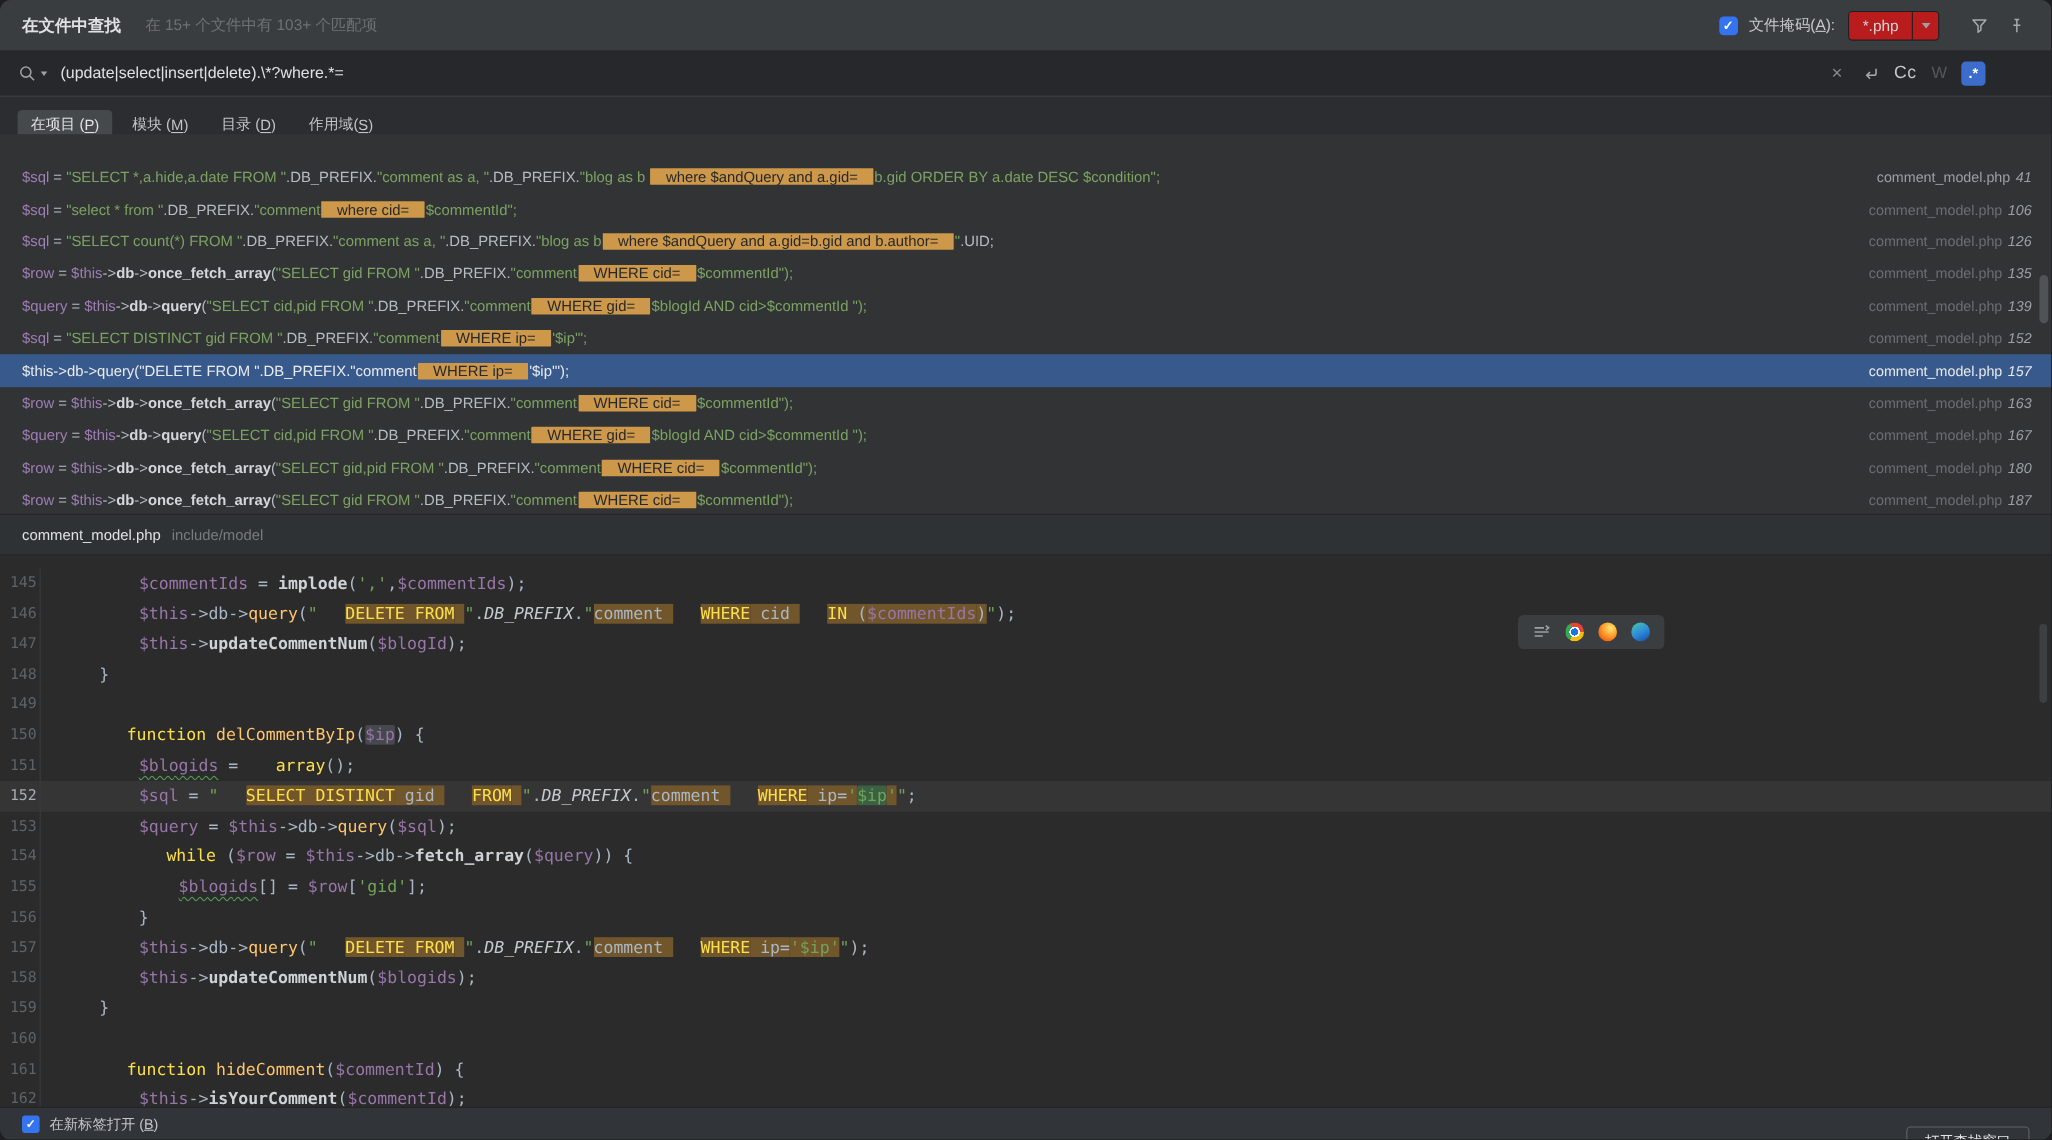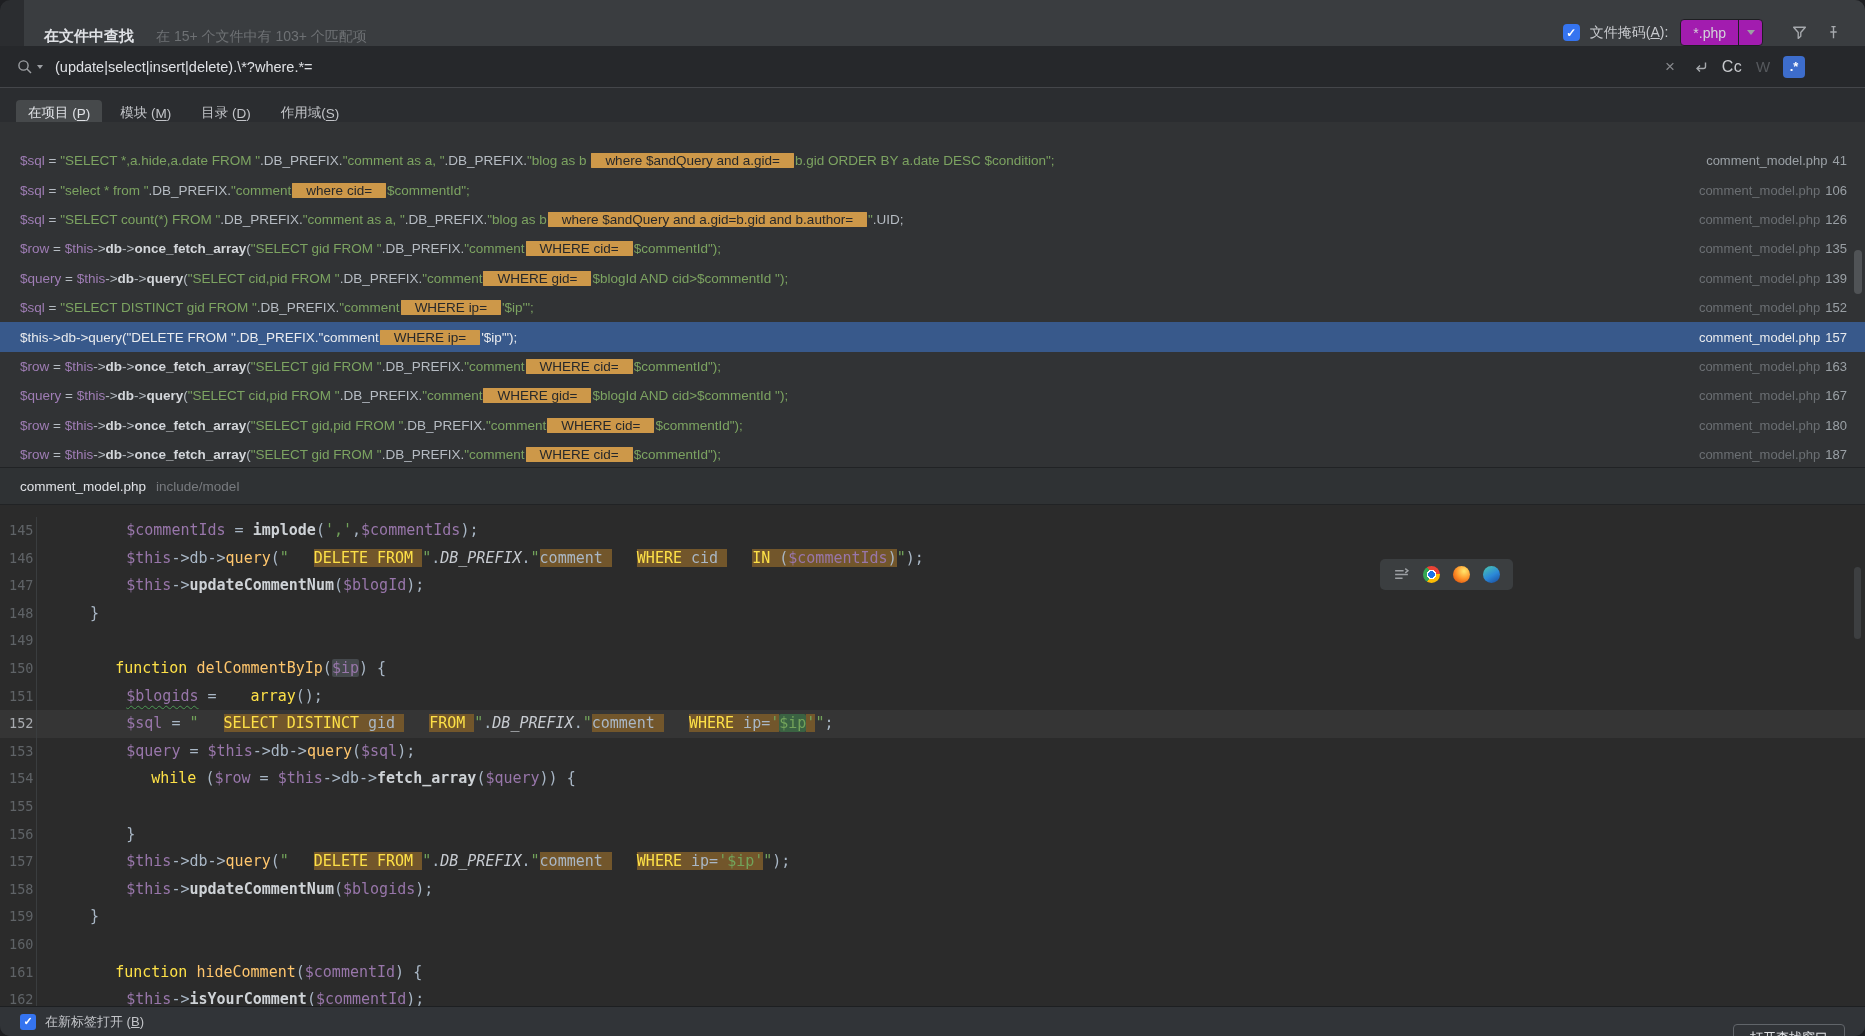--- a/index.html
+++ b/index.html
@@ -4,28 +4,28 @@
 <style>
   * { margin:0; padding:0; box-sizing:border-box; }
   html,body { background:#1e1f22; }
   body { width:1865px; height:1036px; font-family:"Liberation Sans", sans-serif; }
   #dialog {
     width:1865px; height:1036px; border-radius:10px; overflow:hidden;
     display:flex; flex-direction:column; background:#2b2d30; position:relative;
     color:#c7c9cd;
   }
   
-  .titlebar { height:46px; flex:0 0 46px; background:#3a3d40; display:flex; align-items:flex-end; padding:0 20px;margin-left:24px; }
+  .titlebar { height:46px; flex:0 0 46px; background:#3a3d40; display:flex; align-items:center; padding:0 20px; }
   .title { font-size:15px; font-weight:bold; color:#dfe1e5; }
   .summary { font-size:14px; color:#6e7174; margin-left:22px; }
   .titlebar-right { margin-left:auto; display:flex; align-items:center; gap:10px; }
   .checkbox { width:17px; height:17px; border-radius:4px; background:#3574f0; color:#fff;
     display:flex; align-items:center; justify-content:center; font-size:12px; font-weight:bold; }
   .mask-label { font-size:14px; color:#c7c9cd; }
-  .combo { display:flex; align-items:center; height:27px; background:#a21caf; border:1px solid #1e1f22; border-radius:4px; margin-left:2px; }
+  .combo { display:flex; align-items:center; height:27px; background:#b91c1c; border:1px solid #1e1f22; border-radius:4px; margin-left:2px; }
   .combo .val { padding:0 12px; font-size:14px; color:#d3d5d9; }
   .combo .arrow-cell { width:24px; height:100%; border-left:1px solid #1e1f22; display:flex; align-items:center; justify-content:center; }
   .tri-down { width:0; height:0; border-left:4px solid transparent; border-right:4px solid transparent; border-top:5px solid #9da0a4; }
   .tb-icon { width:24px; height:24px; display:flex; align-items:center; justify-content:center; }
   
   .searchrow { height:42px; flex:0 0 42px; background:#26282b; border-bottom:1px solid #44464a; display:flex; align-items:center; padding:0 14px 0 16px; }
   .search-query { font-size:14.5px; color:#dfe1e5; margin-left:12px; flex:1; white-space:nowrap; overflow:hidden; }
   .search-icons { display:flex; align-items:center; gap:9px; margin-right:46px; }
   .si { min-width:22px; height:22px; display:flex; align-items:center; justify-content:center; font-size:16px; color:#a6a9ad; border-radius:4px; }
   .si.clear { font-size:17px; color:#87898d; }
@@ -35,21 +35,21 @@
   
   .tabsrow { height:34px; flex:0 0 34px; background:#2b2d30; display:flex; align-items:center; gap:6px; padding:0 16px; }
   .scope-tab { height:26px; display:flex; align-items:center; padding:0 12px; border-radius:4px; font-size:13.5px; color:#c2c4c8;margin-top:16px; }
   .scope-tab.selected { background:#46494b; color:#dfe1e5; }
   .scope-tab u { text-underline-offset:2px; }
   
   .results { height:345px; flex:0 0 345px; background:#313335; overflow:hidden; padding-top:24px; position:relative; }
   .result-row { height:29.4px; display:flex; align-items:center; padding-left:20px; white-space:nowrap; font-size:13.5px; }
   .result-row .code { overflow:hidden; white-space:pre; }
   .result-row .loc { margin-left:auto; padding-right:18px; font-size:13px; }
-  .loc .fname { color:#6b6f73; } .loc .lnum { color:#9aa0a5; margin-left:5px; }
+  .loc .fname { color:#6b6f73; } .loc .lnum { color:#9aa0a5; margin-left:5px;font-style:italic; }
   .result-row.bright .fname { color:#9aa0a5; }
   .result-row.selected { background:#38598b; }
   .result-row.selected .fname, .result-row.selected .lnum { color:#e8eaed; }
   .rs-var { color:#9f7db5; } .rs-txt { color:#b6bcc3; } .rs-str { color:#7ca361; }
   .rs-call { color:#d3d6da; font-weight:600; } .rs-white { color:#e9ebee; }
   .rs-hl { background:#cd9849; color:#26282b; border-radius:2px; padding:1px 14px; margin:0 1px; }
   .list-scrollbar { position:absolute; right:3px; top:128px; width:8px; height:44px; background:#56595c; border-radius:4px; opacity:.85; }
   
   .prevheader { height:38px; flex:0 0 38px; background:#2f3234; border-top:1px solid #212325; border-bottom:1px solid #212325;
     display:flex; align-items:center; padding:0 20px; }
@@ -210,21 +210,21 @@
         <div class="ed-line"><span class="ed-num">145</span><span class="ed-gutterline"></span><span class="ed-code"><span class="tk-txt">        </span><span class="tk-var">$commentIds</span><span class="tk-txt"> = </span><span class="tk-call">implode</span><span class="tk-txt">(</span><span class="tk-str">','</span><span class="tk-txt">,</span><span class="tk-var">$commentIds</span><span class="tk-txt">);</span></span></div>
         <div class="ed-line"><span class="ed-num">146</span><span class="ed-gutterline"></span><span class="ed-code"><span class="tk-txt">        </span><span class="tk-var">$this</span><span class="tk-txt">-&gt;db-&gt;</span><span class="tk-fn">query</span><span class="tk-txt">(</span><span class="tk-str">"</span><span class="tk-kw tk-hl">DELETE FROM</span><span class="tk-str tk-hl"> </span><span class="tk-str">"</span><span class="tk-txt">.</span><span class="tk-const">DB_PREFIX</span><span class="tk-txt">.</span><span class="tk-str">"</span><span class="tk-txt tk-hl">comment </span><span class="tk-kw tk-hl">WHERE</span><span class="tk-txt tk-hl"> cid </span><span class="tk-kw tk-hl">IN</span><span class="tk-txt tk-hl"> (</span><span class="tk-var tk-hl">$commentIds</span><span class="tk-txt tk-hl">)</span><span class="tk-str">"</span><span class="tk-txt">);</span></span></div>
         <div class="ed-line"><span class="ed-num">147</span><span class="ed-gutterline"></span><span class="ed-code"><span class="tk-txt">        </span><span class="tk-var">$this</span><span class="tk-txt">-&gt;</span><span class="tk-call">updateCommentNum</span><span class="tk-txt">(</span><span class="tk-var">$blogId</span><span class="tk-txt">);</span></span></div>
         <div class="ed-line"><span class="ed-num">148</span><span class="ed-gutterline"></span><span class="ed-code"><span class="tk-txt">    }</span></span></div>
         <div class="ed-line"><span class="ed-num">149</span><span class="ed-gutterline"></span><span class="ed-code"></span></div>
         <div class="ed-line"><span class="ed-num">150</span><span class="ed-gutterline"></span><span class="ed-code"><span class="tk-txt">    </span><span class="tk-kw">function </span><span class="tk-fn">delCommentByIp</span><span class="tk-txt">(</span><span class="tk-var tk-ibox">$ip</span><span class="tk-txt">) {</span></span></div>
         <div class="ed-line"><span class="ed-num">151</span><span class="ed-gutterline"></span><span class="ed-code"><span class="tk-txt">        </span><span class="tk-var tk-wavy">$blogids</span><span class="tk-txt"> = </span><span class="tk-kw">array</span><span class="tk-txt">();</span></span></div>
         <div class="ed-line current"><span class="ed-num">152</span><span class="ed-gutterline"></span><span class="ed-code"><span class="tk-txt">        </span><span class="tk-var">$sql</span><span class="tk-txt"> = </span><span class="tk-str">"</span><span class="tk-kw tk-hl">SELECT DISTINCT</span><span class="tk-txt tk-hl"> gid </span><span class="tk-kw tk-hl">FROM</span><span class="tk-str tk-hl"> </span><span class="tk-str">"</span><span class="tk-txt">.</span><span class="tk-const">DB_PREFIX</span><span class="tk-txt">.</span><span class="tk-str">"</span><span class="tk-txt tk-hl">comment </span><span class="tk-kw tk-hl">WHERE</span><span class="tk-txt tk-hl"> ip=</span><span class="tk-str tk-hl">'</span><span class="tk-str tk-gbox">$ip</span><span class="tk-str tk-hl">'</span><span class="tk-str">"</span><span class="tk-txt">;</span></span></div>
         <div class="ed-line"><span class="ed-num">153</span><span class="ed-gutterline"></span><span class="ed-code"><span class="tk-txt">        </span><span class="tk-var">$query</span><span class="tk-txt"> = </span><span class="tk-var">$this</span><span class="tk-txt">-&gt;db-&gt;</span><span class="tk-fn">query</span><span class="tk-txt">(</span><span class="tk-var">$sql</span><span class="tk-txt">);</span></span></div>
         <div class="ed-line"><span class="ed-num">154</span><span class="ed-gutterline"></span><span class="ed-code"><span class="tk-txt">        </span><span class="tk-kw">while</span><span class="tk-txt"> (</span><span class="tk-var">$row</span><span class="tk-txt"> = </span><span class="tk-var">$this</span><span class="tk-txt">-&gt;db-&gt;</span><span class="tk-call">fetch_array</span><span class="tk-txt">(</span><span class="tk-var">$query</span><span class="tk-txt">)) {</span></span></div>
-        <div class="ed-line"><span class="ed-num">155</span><span class="ed-gutterline"></span></div>
+        <div class="ed-line"><span class="ed-num">155</span><span class="ed-gutterline"></span><span class="ed-code"><span class="tk-txt">            </span><span class="tk-var tk-wavy">$blogids</span><span class="tk-txt">[] = </span><span class="tk-var">$row</span><span class="tk-txt">[</span><span class="tk-str">'gid'</span><span class="tk-txt">];</span></span></div>
         <div class="ed-line"><span class="ed-num">156</span><span class="ed-gutterline"></span><span class="ed-code"><span class="tk-txt">        }</span></span></div>
         <div class="ed-line"><span class="ed-num">157</span><span class="ed-gutterline"></span><span class="ed-code"><span class="tk-txt">        </span><span class="tk-var">$this</span><span class="tk-txt">-&gt;db-&gt;</span><span class="tk-fn">query</span><span class="tk-txt">(</span><span class="tk-str">"</span><span class="tk-kw tk-hl">DELETE FROM</span><span class="tk-str tk-hl"> </span><span class="tk-str">"</span><span class="tk-txt">.</span><span class="tk-const">DB_PREFIX</span><span class="tk-txt">.</span><span class="tk-str">"</span><span class="tk-txt tk-hl">comment </span><span class="tk-kw tk-hl">WHERE</span><span class="tk-txt tk-hl"> ip=</span><span class="tk-str tk-hl">'$ip'</span><span class="tk-str">"</span><span class="tk-txt">);</span></span></div>
         <div class="ed-line"><span class="ed-num">158</span><span class="ed-gutterline"></span><span class="ed-code"><span class="tk-txt">        </span><span class="tk-var">$this</span><span class="tk-txt">-&gt;</span><span class="tk-call">updateCommentNum</span><span class="tk-txt">(</span><span class="tk-var">$blogids</span><span class="tk-txt">);</span></span></div>
         <div class="ed-line"><span class="ed-num">159</span><span class="ed-gutterline"></span><span class="ed-code"><span class="tk-txt">    }</span></span></div>
         <div class="ed-line"><span class="ed-num">160</span><span class="ed-gutterline"></span><span class="ed-code"></span></div>
         <div class="ed-line"><span class="ed-num">161</span><span class="ed-gutterline"></span><span class="ed-code"><span class="tk-txt">    </span><span class="tk-kw">function </span><span class="tk-fn">hideComment</span><span class="tk-txt">(</span><span class="tk-var">$commentId</span><span class="tk-txt">) {</span></span></div>
         <div class="ed-line"><span class="ed-num">162</span><span class="ed-gutterline"></span><span class="ed-code"><span class="tk-txt">        </span><span class="tk-var">$this</span><span class="tk-txt">-&gt;</span><span class="tk-call">isYourComment</span><span class="tk-txt">(</span><span class="tk-var">$commentId</span><span class="tk-txt">);</span></span></div>
       </div>
     <div class="editor-toolbar">
       <span style="display:flex;">

